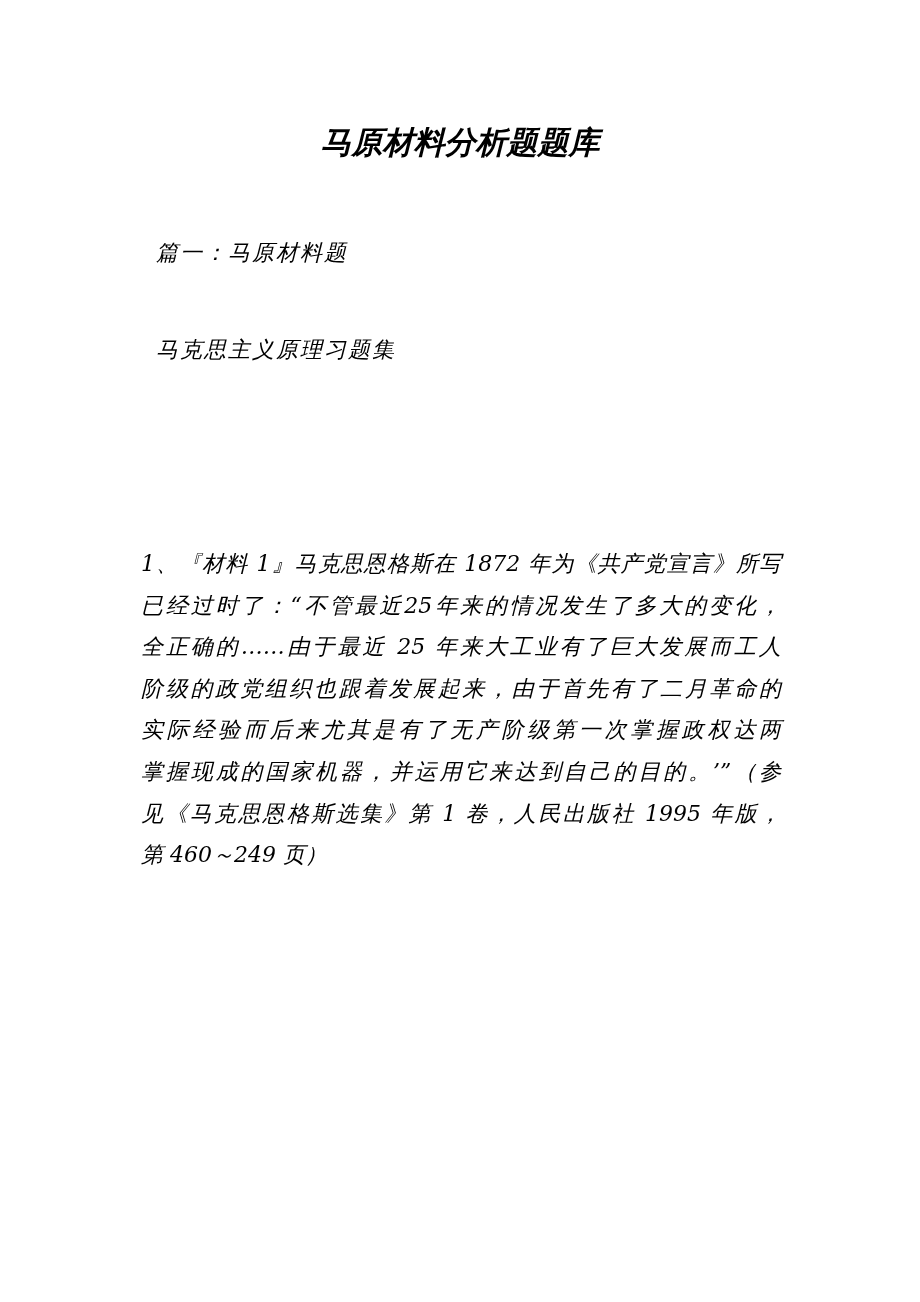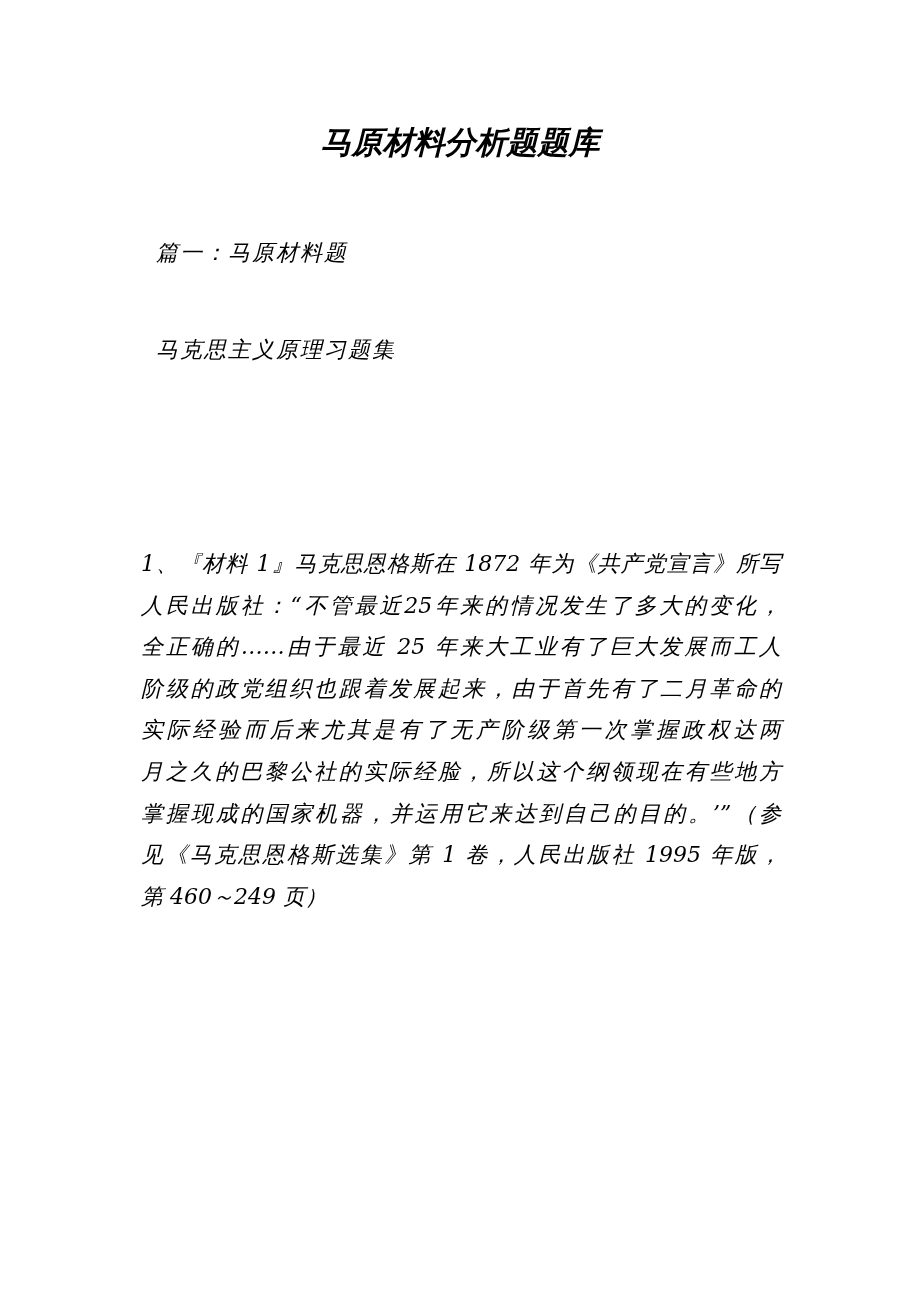--- a/index.html
+++ b/index.html
@@ -67,23 +67,22 @@
 <body>
 
 <div class="page">
   <h1 class="title">马原材料分析题题库</h1>
 
   <p class="heading" style="top:237px;">篇一：马原材料题</p>
   <p class="heading" style="top:334px;">马克思主义原理习题集</p>
 
   <div class="para" style="top:527px;margin-top:16px;">
     <span class="line">1、『材料 1』马克思恩格斯在 1872 年为《共产党宣言》所写</span>
-    <span class="line">人民出版社：“不管最近25年来的情况发生了多大的变化，</span>
+    <span class="line">已经过时了：“不管最近25年来的情况发生了多大的变化，</span>
     <span class="line">全正确的……由于最近 25 年来大工业有了巨大发展而工人</span>
     <span class="line">阶级的政党组织也跟着发展起来，由于首先有了二月革命的</span>
     <span class="line">实际经验而后来尤其是有了无产阶级第一次掌握政权达两</span>
-    <span class="line">月之久的巴黎公社的实际经脸，所以这个纲领现在有些地方</span>
     <span class="line">掌握现成的国家机器，并运用它来达到自己的目的。’”（参</span>
     <span class="line">见《马克思恩格斯选集》第 1 卷，人民出版社 1995 年版，</span>
     <span class="line last">第 460～249 页）</span>
   </div>
 
 </div>
 
 </body></html>

